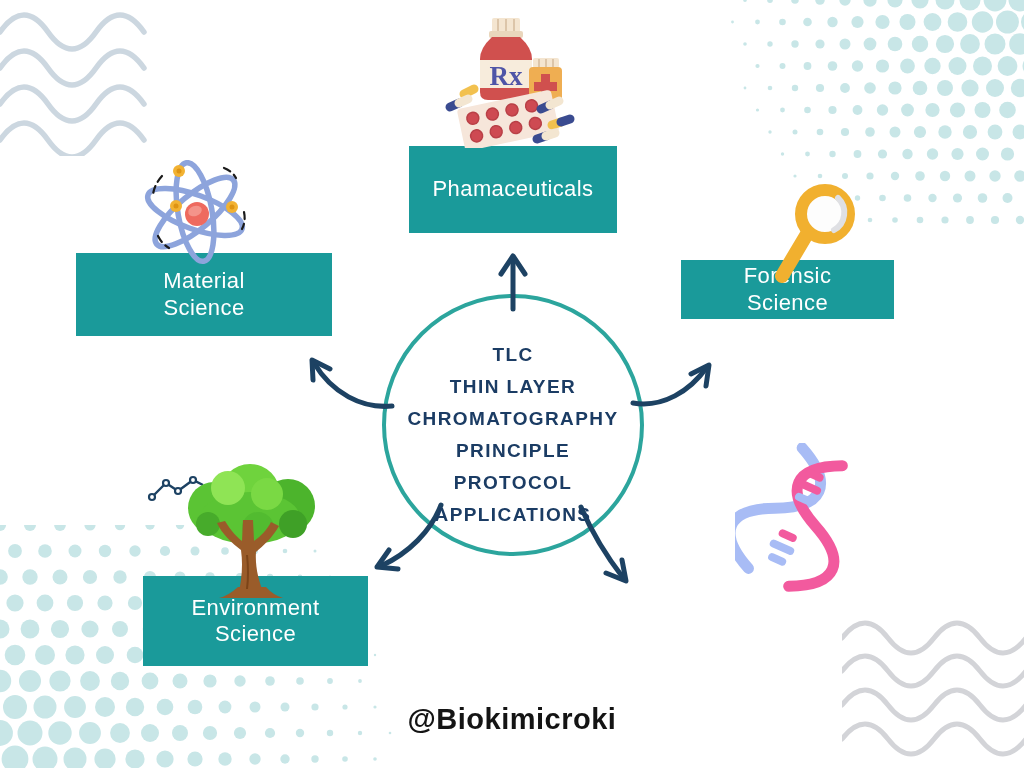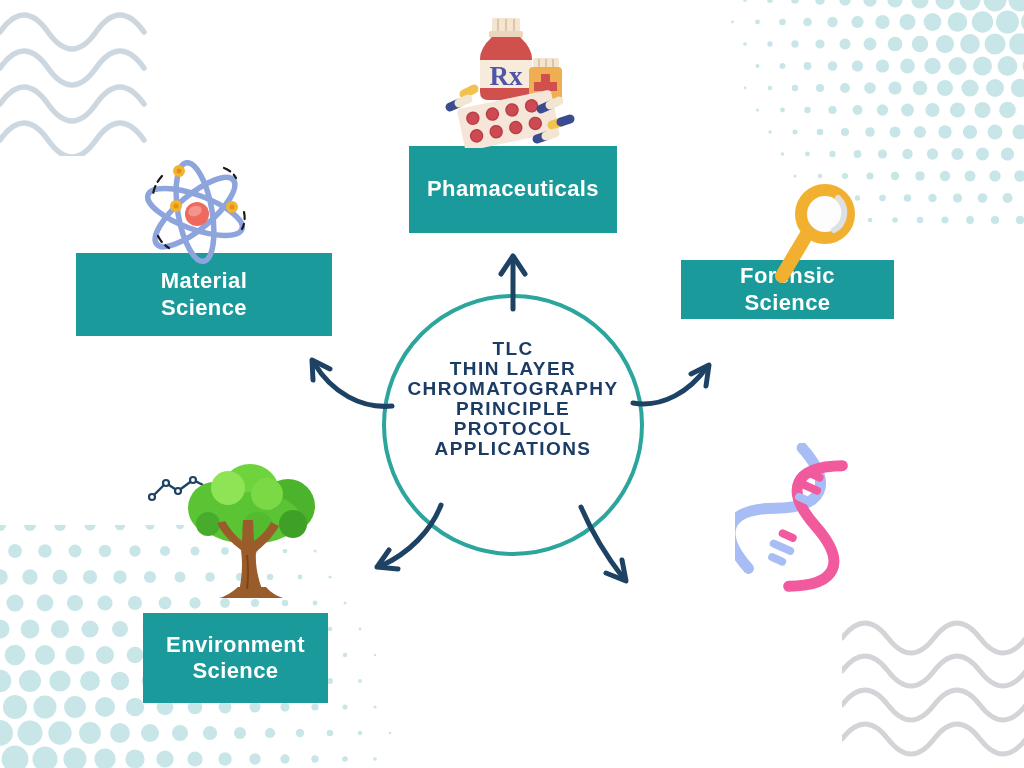--- a/index.html
+++ b/index.html
@@ -7,31 +7,31 @@
   #canvas{
     position:relative;width:1024px;height:768px;background:#ffffff;
     overflow:hidden;font-family:"Liberation Sans", sans-serif;
   }
   .decor{position:absolute;z-index:0;}
   .box{
     position:absolute;z-index:2;background:#1a9a9a;
     display:flex;align-items:center;justify-content:center;
   }
   .box-label{
-    color:#ffffff;font-weight:700;font-size:22px;line-height:1.2;
+    color:#ffffff;font-weight:400;font-size:22px;line-height:1.2;
     text-align:center;white-space:pre-line;letter-spacing:.4px;
   }
   .icon{position:absolute;z-index:3;}
   #center-circle{
     position:absolute;z-index:4;left:382px;top:294px;width:262px;height:262px;
     border:4px solid #2ca59d;border-radius:50%;background:transparent;
   }
   #center-text{
     position:absolute;z-index:6;left:353px;top:339px;width:320px;
-    color:#1b3c64;font-weight:700;font-size:19px;line-height:20px;
+    color:#1b3c64;font-weight:700;font-size:19px;line-height:32px;
     letter-spacing:1.4px;text-align:center;white-space:pre-line;
   }
   #arrows{position:absolute;z-index:5;left:0;top:0;}
   #watermark{
     position:absolute;z-index:2;left:0;top:703px;width:1024px;
     text-align:center;color:#141414;font-weight:700;font-size:29px;letter-spacing:.5px;
   }
 </style>
 </head>
 <body>
@@ -345,21 +345,21 @@
   <div class="box" style="left:76px;top:253px;width:256px;height:83px">
     <span class="box-label">Material
 Science</span>
   </div>
 
   <div class="box" style="left:681px;top:260px;width:213px;height:59px">
     <span class="box-label">Forensic
 Science</span>
   </div>
 
-  <div class="box" style="left:143px;top:613px;width:185px;height:90px">
+  <div class="box" style="left:143px;top:576px;width:225px;height:90px">
     <span class="box-label">Environment
 Science</span>
   </div>
 
 
   <svg class="icon" style="left:438px;top:8px" width="150" height="140" viewBox="0 0 150 140">
     <g stroke-linecap="round">
       <line x1="26" y1="86" x2="36" y2="81" stroke="#f2c14f" stroke-width="9"></line>
       <line x1="12" y1="99" x2="21" y2="95" stroke="#3a4b90" stroke-width="9"></line>
       <line x1="21" y1="95" x2="30" y2="91" stroke="#f3e6d1" stroke-width="9"></line>
@@ -497,14 +497,15 @@
         <path d="M441,505 C431,531 409,553 381,566"></path>
         <path d="M398,569 L377,567 L389,550"></path>
       </g>
       <g>
         <path d="M581,507 C592,533 607,557 624,579"></path>
         <path d="M606,573 L626,581 L622,560"></path>
       </g>
     </g>
   </svg>
 
+  <div id="watermark">@Biokimicroki</div>
 
 </div>
 
 </body></html>

